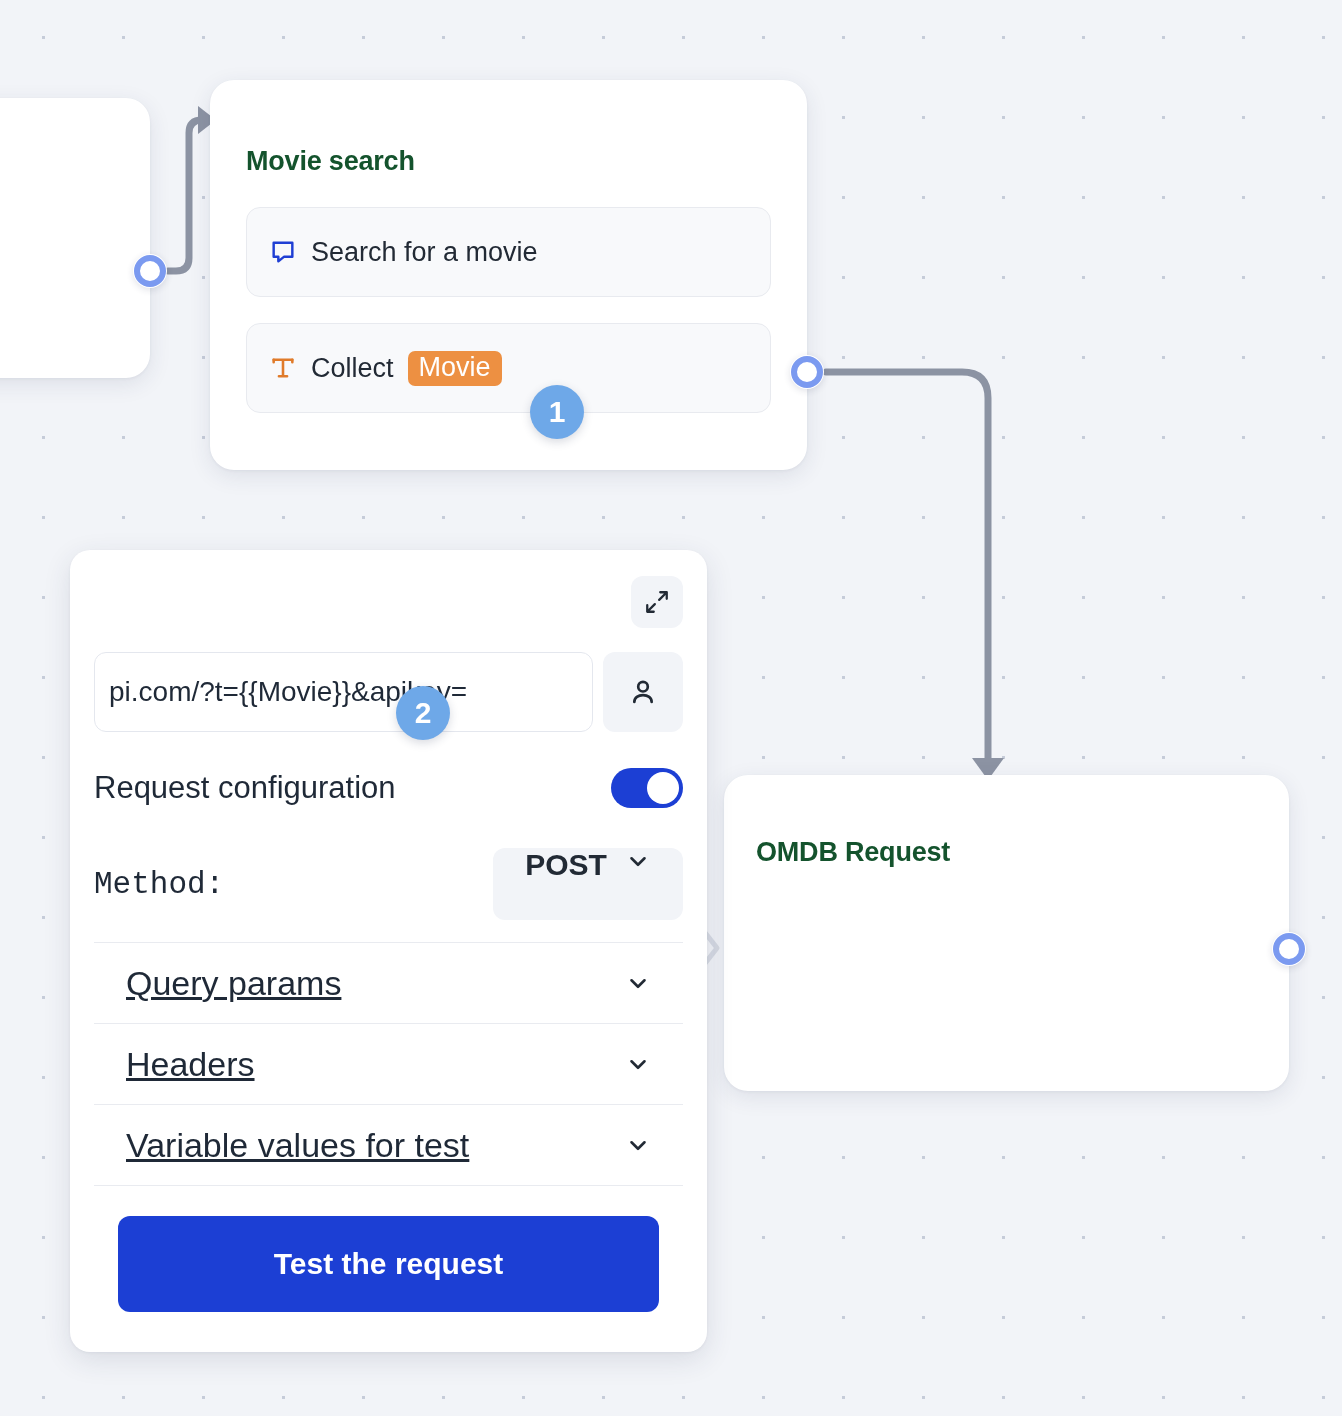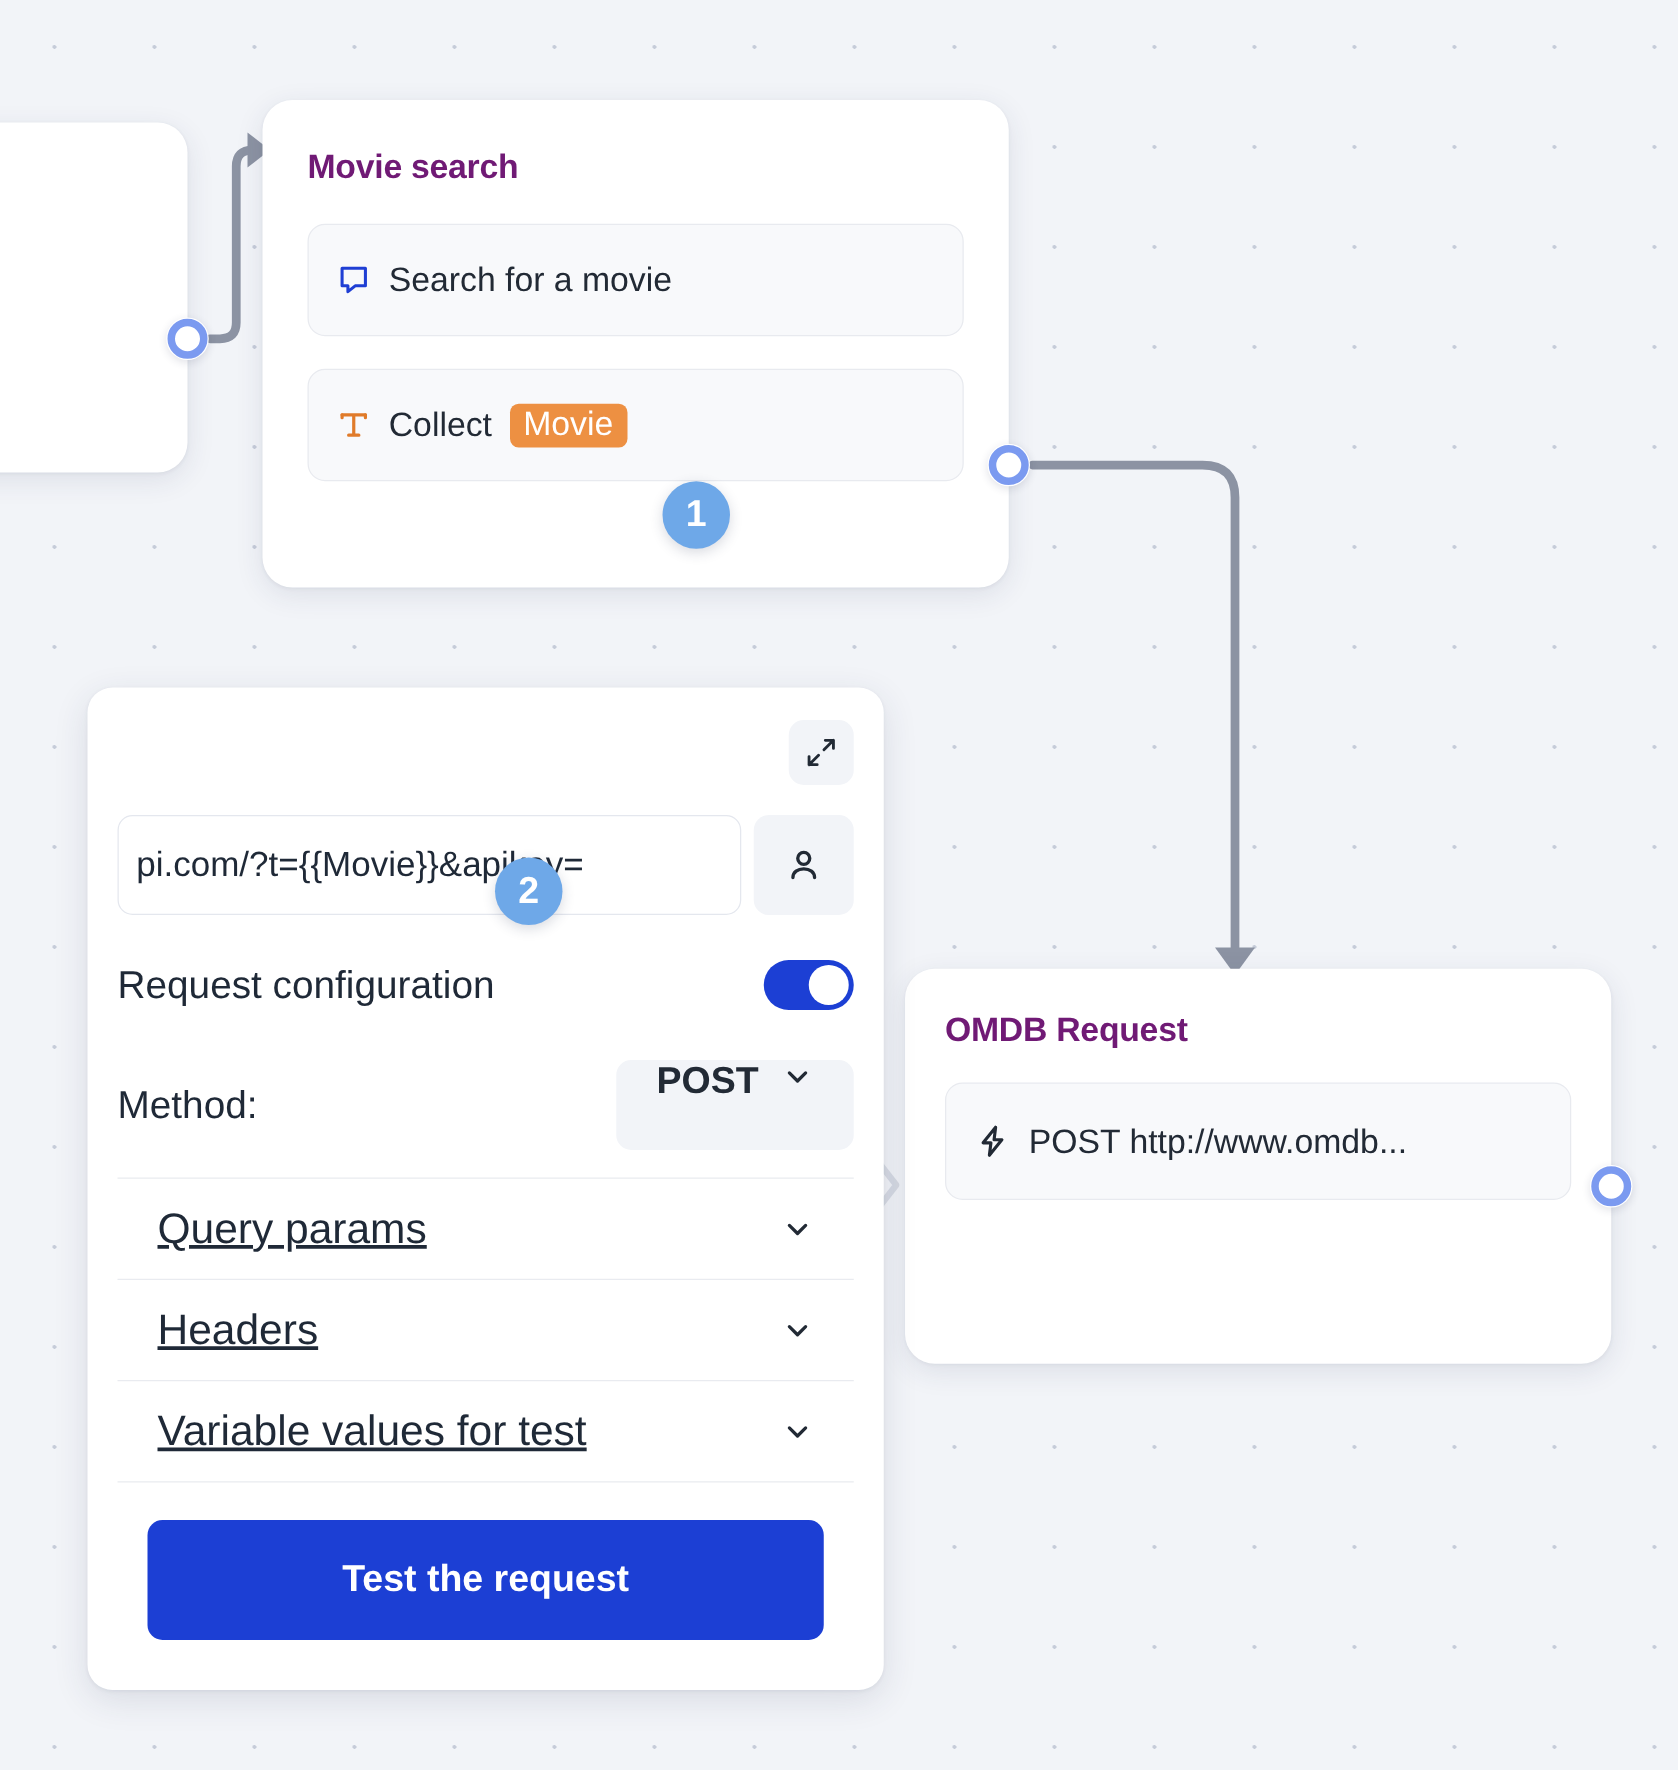--- a/index.html
+++ b/index.html
@@ -37,22 +37,23 @@
   .node {
     position: absolute;
     background: #ffffff;
     border-radius: 24px;
     box-shadow: 0 6px 22px rgba(40,52,84,.10), 0 1px 3px rgba(40,52,84,.06);
   }
 
   .node-title {
     font-size: 27px;
     font-weight: 700;
-    color: #701a75;
+    color: #14532d;
     letter-spacing: -0.2px;
+    margin-top: 28px;
   }
 
   .node-row {
     display: flex;
     align-items: center;
     gap: 16px;
     background: #f8f9fb;
     border: 1px solid #e8eaef;
     border-radius: 14px;
     padding: 4px 22px;
@@ -239,21 +240,21 @@
   }
 
   #method-row {
     display: flex;
     align-items: center;
     justify-content: space-between;
     margin-top: 40px;
     padding-bottom: 22px;
     border-bottom: 1px solid #e9ebf0;
   }
-  #method-label { font-size: 31px; color: #1f2937; }
+  #method-label { font-size: 31px; color: #1f2937; font-family: Liberation Mono, monospace; }
 
   #method-select {
     background: #f2f4f8;
     border: none;
     border-radius: 12px;
     height: 72px;
     min-width: 190px;
     display: flex;
     align-items: flex-start;
     justify-content: center;
@@ -337,30 +338,20 @@
       </span>
       <span>Collect</span>
       <span class="chip-var">Movie</span>
     </span>
   </div>
 </div>
 
 <div class="node" id="node-omdb">
   <div class="node-title">OMDB Request</div>
 
-  <div class="node-row">
-    <span class="row-label">
-      <span>
-        <svg width="30" height="30" viewBox="0 0 24 24" fill="none" stroke="#222a35" stroke-width="2" stroke-linecap="round" stroke-linejoin="round">
-          <path d="M14 3 6 13h5l-1 8 8-10h-5z"></path>
-        </svg>
-      </span>
-      <span>POST http://www.omdb...</span>
-    </span>
-  </div>
 </div>
 
 <div class="port" id="port-left-node"></div>
 <div class="port" id="port-movie-out"></div>
 <div class="port" id="port-omdb-out"></div>
 
 <div id="config-panel">
 
   <div id="panel-topbar">
     <button class="icon-btn">

